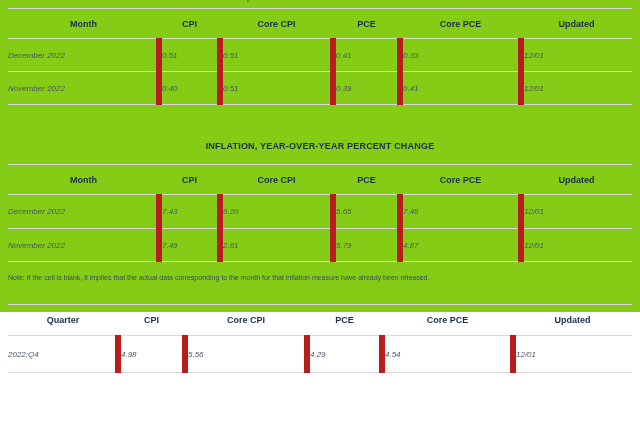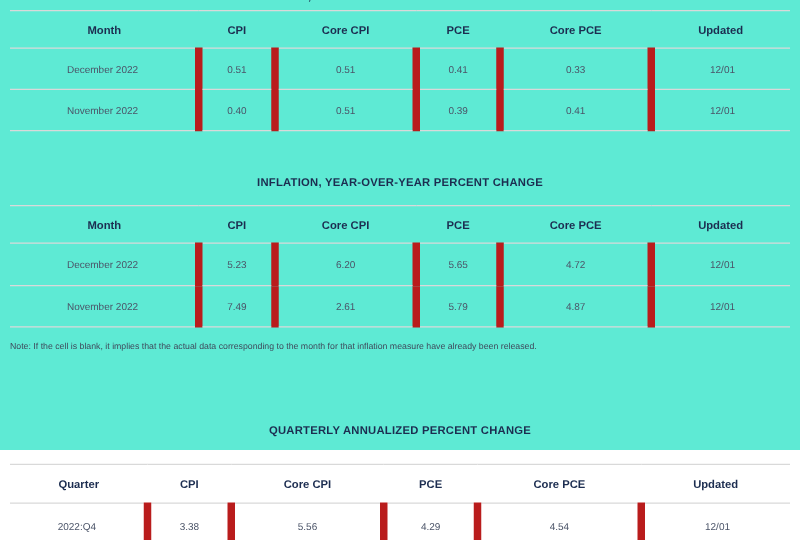--- a/index.html
+++ b/index.html
@@ -6,23 +6,23 @@
     margin: 0;
     padding: 0;
     background: #ffffff;
     width: 640px;
     height: 432px;
     overflow: hidden;
     font-family: "Liberation Sans", sans-serif;
   }
   .page {
     width: 640px;
-    height: 360px;
+    height: 312px;
     position: relative;
-    background: #5eead4;
+    background: #84cc16;
   }
   .table-title {
     text-align: center;
     font-size: 9px;
     font-weight: bold;
     color: #1c2d50;
     letter-spacing: 0.2px;
     line-height: 10px;
     text-transform: uppercase;
   }
@@ -50,23 +50,23 @@
     border-bottom: 1px solid #d9d9d9;
     font-size: 9px;
     font-weight: bold;
     color: #1c2d50;
     text-align: center;
     padding: 0;
   }
   tbody td {
     font-size: 8px;
     color: #4b5468;
-    text-align: center;
     border-bottom: 1px solid #d9d9d9;
     padding: 0;
+    font-style: italic;
   }
   tbody td + td {
     border-left: 6px solid #b91c1c;
   }
   
   .t1 thead th { height: 29px; }
   .t1 .r0 td { height: 32px; }
   .t1 .r1 td { height: 32px; }
   
   .t2 thead th { height: 29px; }
@@ -170,41 +170,40 @@
           <th>CPI</th>
           <th>Core CPI</th>
           <th>PCE</th>
           <th>Core PCE</th>
           <th>Updated</th>
         </tr>
       </thead>
       <tbody>
         <tr class="r0">
           <td>December 2022</td>
-          <td>5.23</td>
+          <td>7.43</td>
           <td>6.20</td>
           <td>5.65</td>
-          <td>4.72</td>
+          <td>7.48</td>
           <td>12/01</td>
         </tr>
         <tr class="r1">
           <td>November 2022</td>
           <td>7.49</td>
           <td>2.61</td>
           <td>5.79</td>
           <td>4.87</td>
           <td>12/01</td>
         </tr>
       </tbody>
     </table>
   </div>
 
   <div class="note">Note: If the cell is blank, it implies that the actual data corresponding to the month for that inflation measure have already been released.</div>
 
-  <div class="table-title title-q">QUARTERLY ANNUALIZED PERCENT CHANGE</div>
 
   <div class="table-wrap wrap-q">
     <table class="t3 colsB">
       <colgroup>
         <col class="c0">
           <col class="c1">
           <col class="c2">
           <col class="c3">
           <col class="c4">
           <col class="c5">
@@ -215,21 +214,21 @@
           <th>CPI</th>
           <th>Core CPI</th>
           <th>PCE</th>
           <th>Core PCE</th>
           <th>Updated</th>
         </tr>
       </thead>
       <tbody>
         <tr class="r0">
           <td>2022:Q4</td>
-          <td>3.38</td>
+          <td>4.98</td>
           <td>5.56</td>
           <td>4.29</td>
           <td>4.54</td>
           <td>12/01</td>
         </tr>
       </tbody>
     </table>
   </div>
 
 </div>

